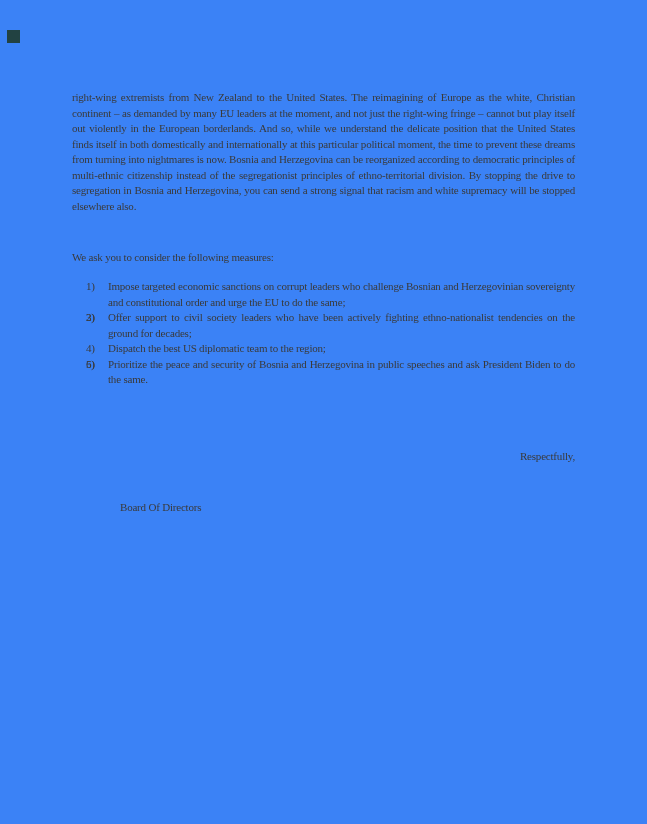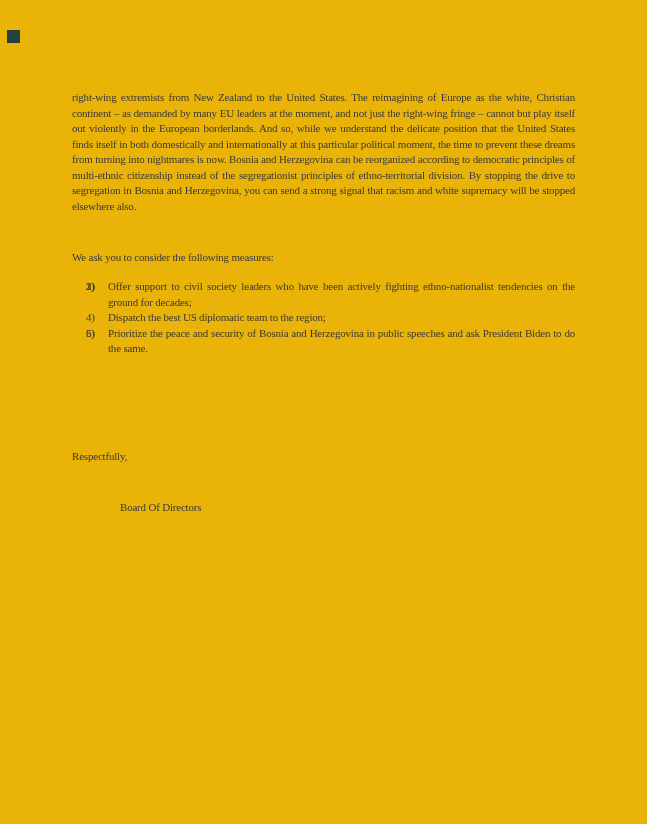--- a/index.html
+++ b/index.html
@@ -4,21 +4,21 @@
 <style>
   html, body {
     margin: 0;
     padding: 0;
     background: #ffffff;
   }
   .page {
     position: relative;
     width: 647px;
     height: 824px;
-    background: #eab308;
+    background: #3b82f6;
     overflow: hidden;
     font-family: "Liberation Serif", "DejaVu Serif", serif;
   }
   .corner-mark {
     position: absolute;
     left: 7px;
     top: 30px;
     width: 13px;
     height: 13px;
   }
@@ -40,38 +40,39 @@
     position: relative;
     padding-left: 36px;
     text-align: justify;
     margin: 0;
   }
   .measure .num {
     position: absolute;
     left: 14px;
     top: 0;
   }
-  #closing-line { top: 449px; }
+  #closing-line { top: 449px; text-align: right; }
   #signatory-line { top: 500px; margin-left: 48px; }
   #organization-line { top: 523px; }
 </style>
 </head>
 <body>
 
 <div class="page" style="color: rgb(58, 58, 58);">
 
   <div class="corner-mark" style="background-color: rgb(34, 66, 66);"></div>
 
   <p id="paragraph-main" class="block justified">right-wing extremists from New Zealand to the United States. The reimagining of Europe as the white, Christian continent – as demanded by many EU leaders at the moment, and not just the right-wing fringe – cannot but play itself out violently in the European borderlands. And so, while we understand the delicate position that the United States finds itself in both domestically and internationally at this particular political moment, the time to prevent these dreams from turning into nightmares is now. Bosnia and Herzegovina can be reorganized according to democratic principles of multi-ethnic citizenship instead of the segregationist principles of ethno-territorial division. By stopping the drive to segregation in Bosnia and Herzegovina, you can send a strong signal that racism and white supremacy will be stopped elsewhere also.</p>
 
   <p id="paragraph-intro" class="block">We ask you to consider the following measures:</p>
 
   <div id="measures-list" class="block">
     <div class="measure">
       <span class="num">1)</span>
+      <span>Impose targeted economic sanctions on corrupt leaders who challenge Bosnian and Herzegovinian sovereignty and constitutional order and urge the EU to do the same;</span>
     </div>
     <div class="measure">
       <span class="num">2)</span>
     </div>
     <div class="measure">
       <span class="num">3)</span>
       <span>Offer support to civil society leaders who have been actively fighting ethno-nationalist tendencies on the ground for decades;</span>
     </div>
     <div class="measure">
       <span class="num">4)</span>

